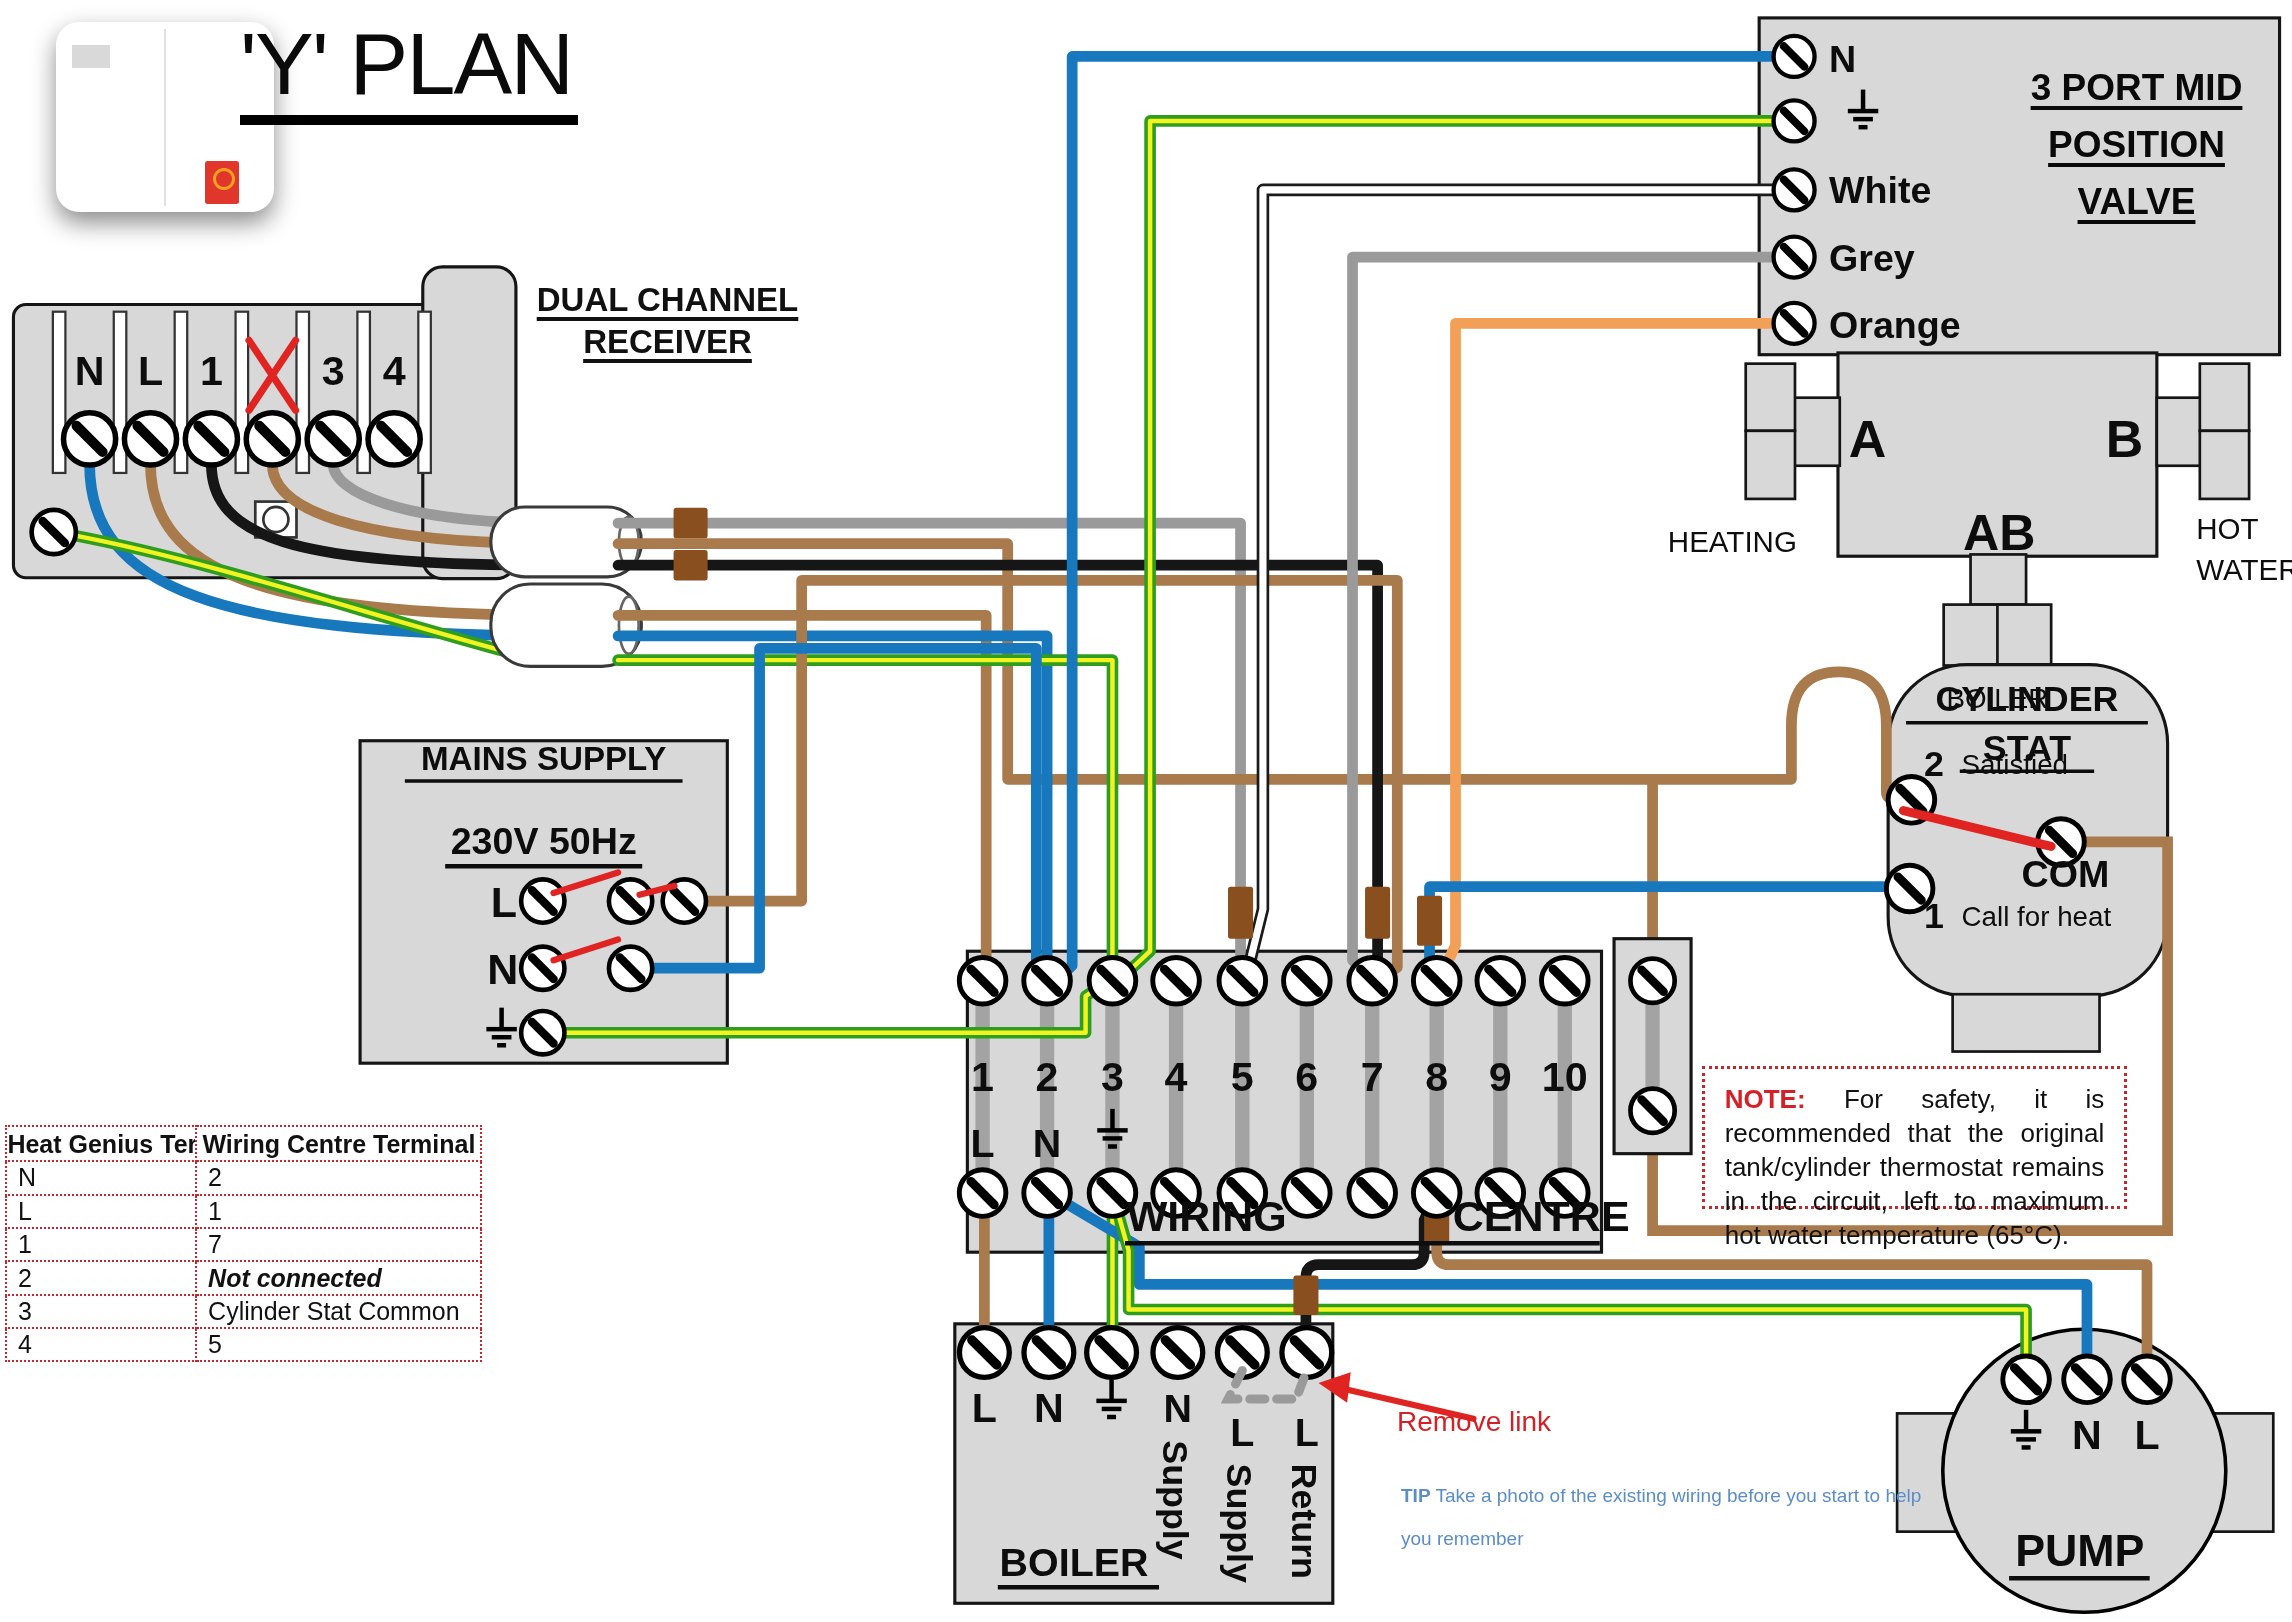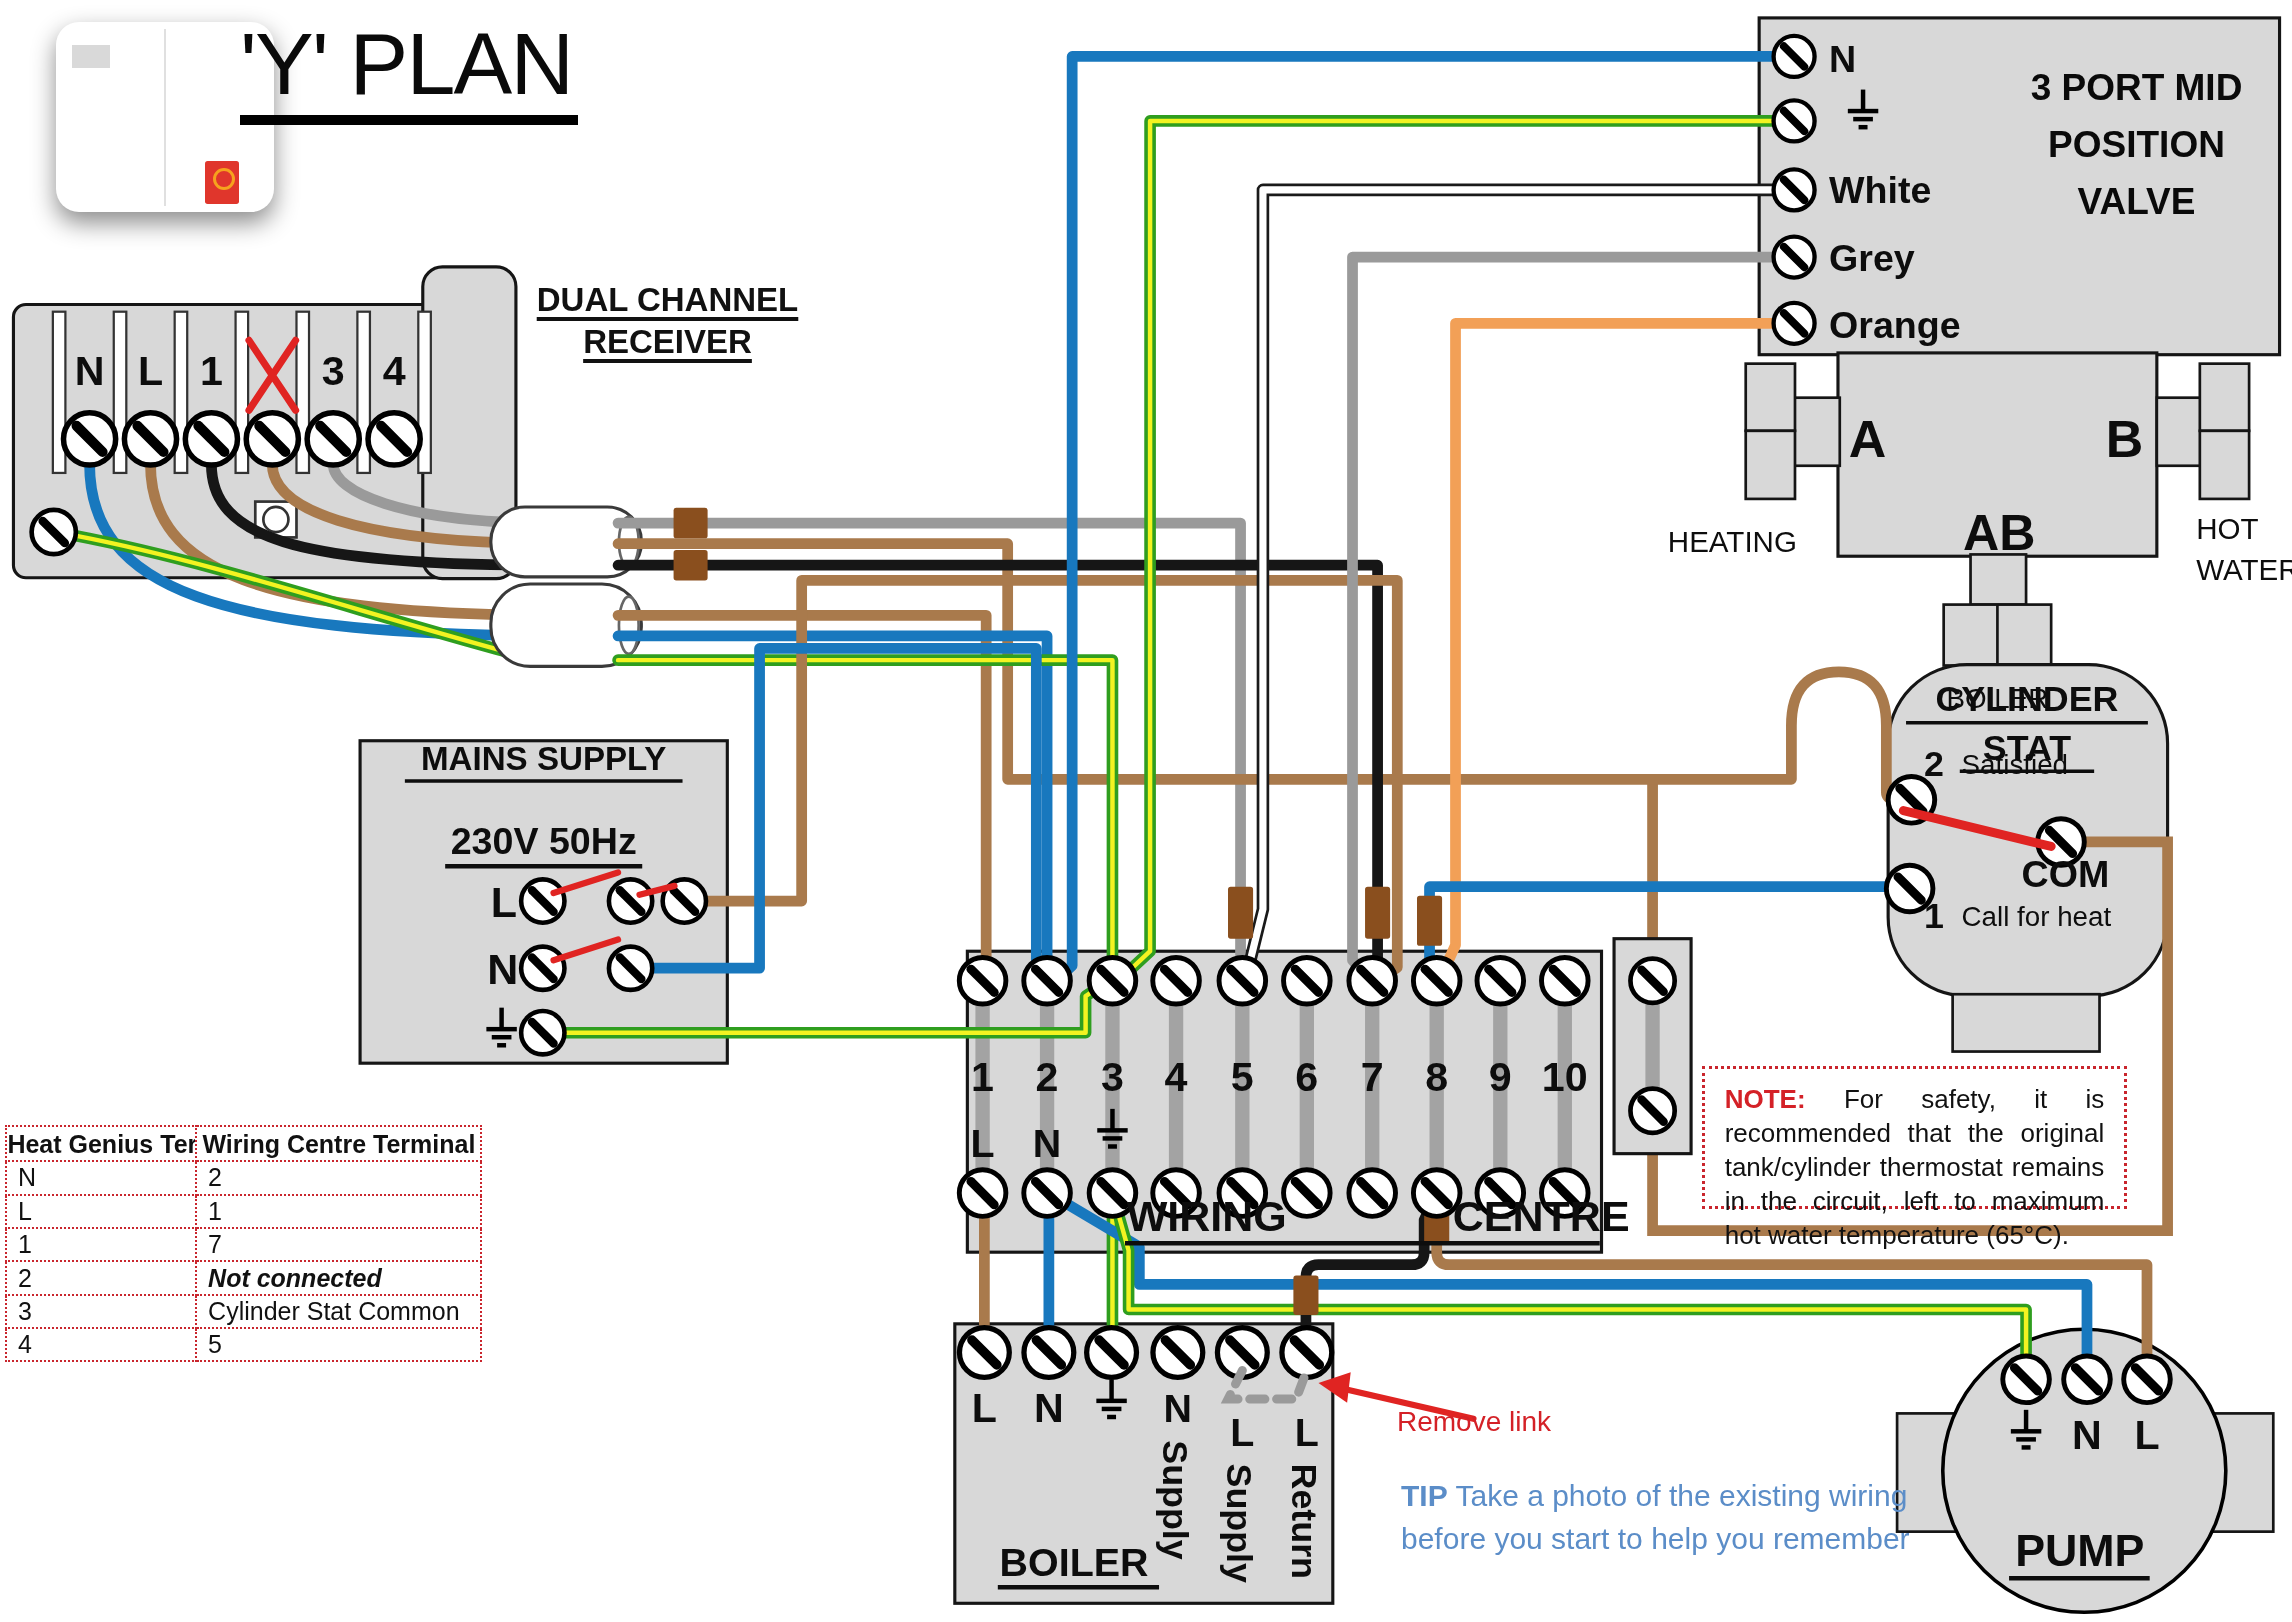--- a/index.html
+++ b/index.html
@@ -10,26 +10,26 @@
   #title{left:240px;top:12.5px;font-size:88px;font-weight:normal;letter-spacing:-1.8px;
          border-bottom:10.7px solid #000;padding:0 5.4px 0 0;color:#0a0a0a;}
   #recv-heading{left:510px;top:279px;width:315px;text-align:center;font-size:33px;
                 font-weight:bold;line-height:42px;color:#111;}
   #recv-heading span{text-decoration:underline;text-decoration-thickness:3.6px;text-underline-offset:6.3px;}
   .dotbox{border:3.6px dotted #c9252d;box-sizing:border-box;background:#fff;}
   #recv-notes{left:530px;top:416px;width:240px;height:104px;font-size:25px;line-height:33px;
               padding:10.7px 0 0 21.5px;color:#111;}
   #valve-title{left:2011px;top:59px;width:251px;text-align:center;font-size:37px;font-weight:bold;
                line-height:57px;color:#0a0a0a;}
-  #valve-title span{text-decoration-thickness:3.6px;text-underline-offset:6.3px;}
+  #valve-title span{text-decoration:underline;text-decoration-thickness:3.6px;text-underline-offset:6.3px;}
   #note-right{left:1702px;top:1066px;width:425px;height:143px;font-size:26px;line-height:34px;
               text-align:justify;padding:12.5px 19.7px;color:#111;}
   #note-right b{color:#d42127;}
   #note-left{left:19.7px;top:1419px;width:636px;font-size:30px;line-height:45px;color:#5b8dc8;}
-  #tip{left:1401px;top:1474px;width:528px;font-size:30px;line-height:43px;color:#5b8dc8;}
+  #tip{left:1401px;top:1474px;width:528px;font-size:19px;line-height:43px;color:#5b8dc8;}
   #remove-link{left:1368px;top:1406px;font-size:28px;color:#d42127;margin-left:29px;}
   #map-table{left:5.4px;top:1125px;width:475px;border-collapse:collapse;table-layout:fixed;
              font-size:25px;color:#111;background:#fff;}
   #map-table th,#map-table td{border:2.7px dotted #c9252d;padding:0.9px 0 0.9px 10.7px;text-align:left;
              height:29.6px;overflow:hidden;white-space:nowrap;}
   #map-table th{text-align:center;font-size:25px;line-height:28px;padding:1.8px 0;}
   #map-table col.c1{width:190px;} #map-table col.c2{width:285px;}
   .bi{font-weight:bold;font-style:italic;}
   #programmer{left:56px;top:22.4px;width:218px;height:190px;background:#fff;border-radius:23px;
               box-shadow:0 10.7px 25px rgba(0,0,0,.45);}

